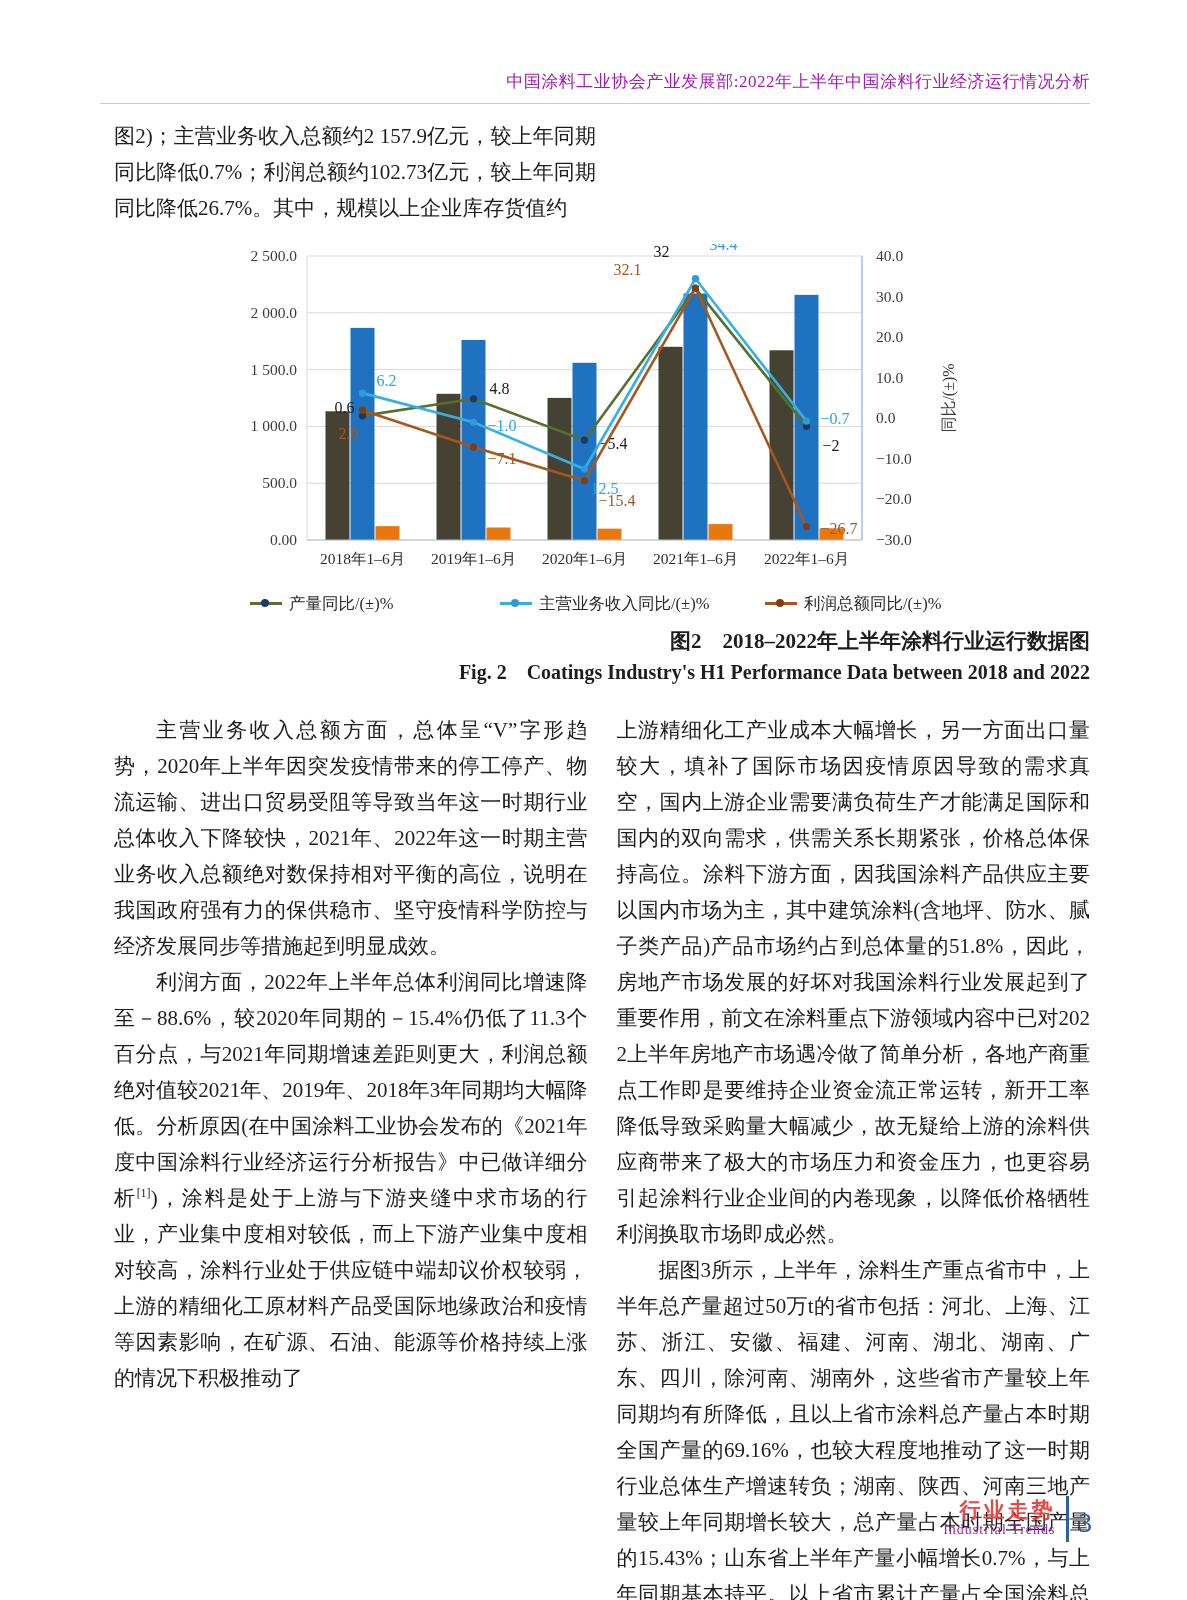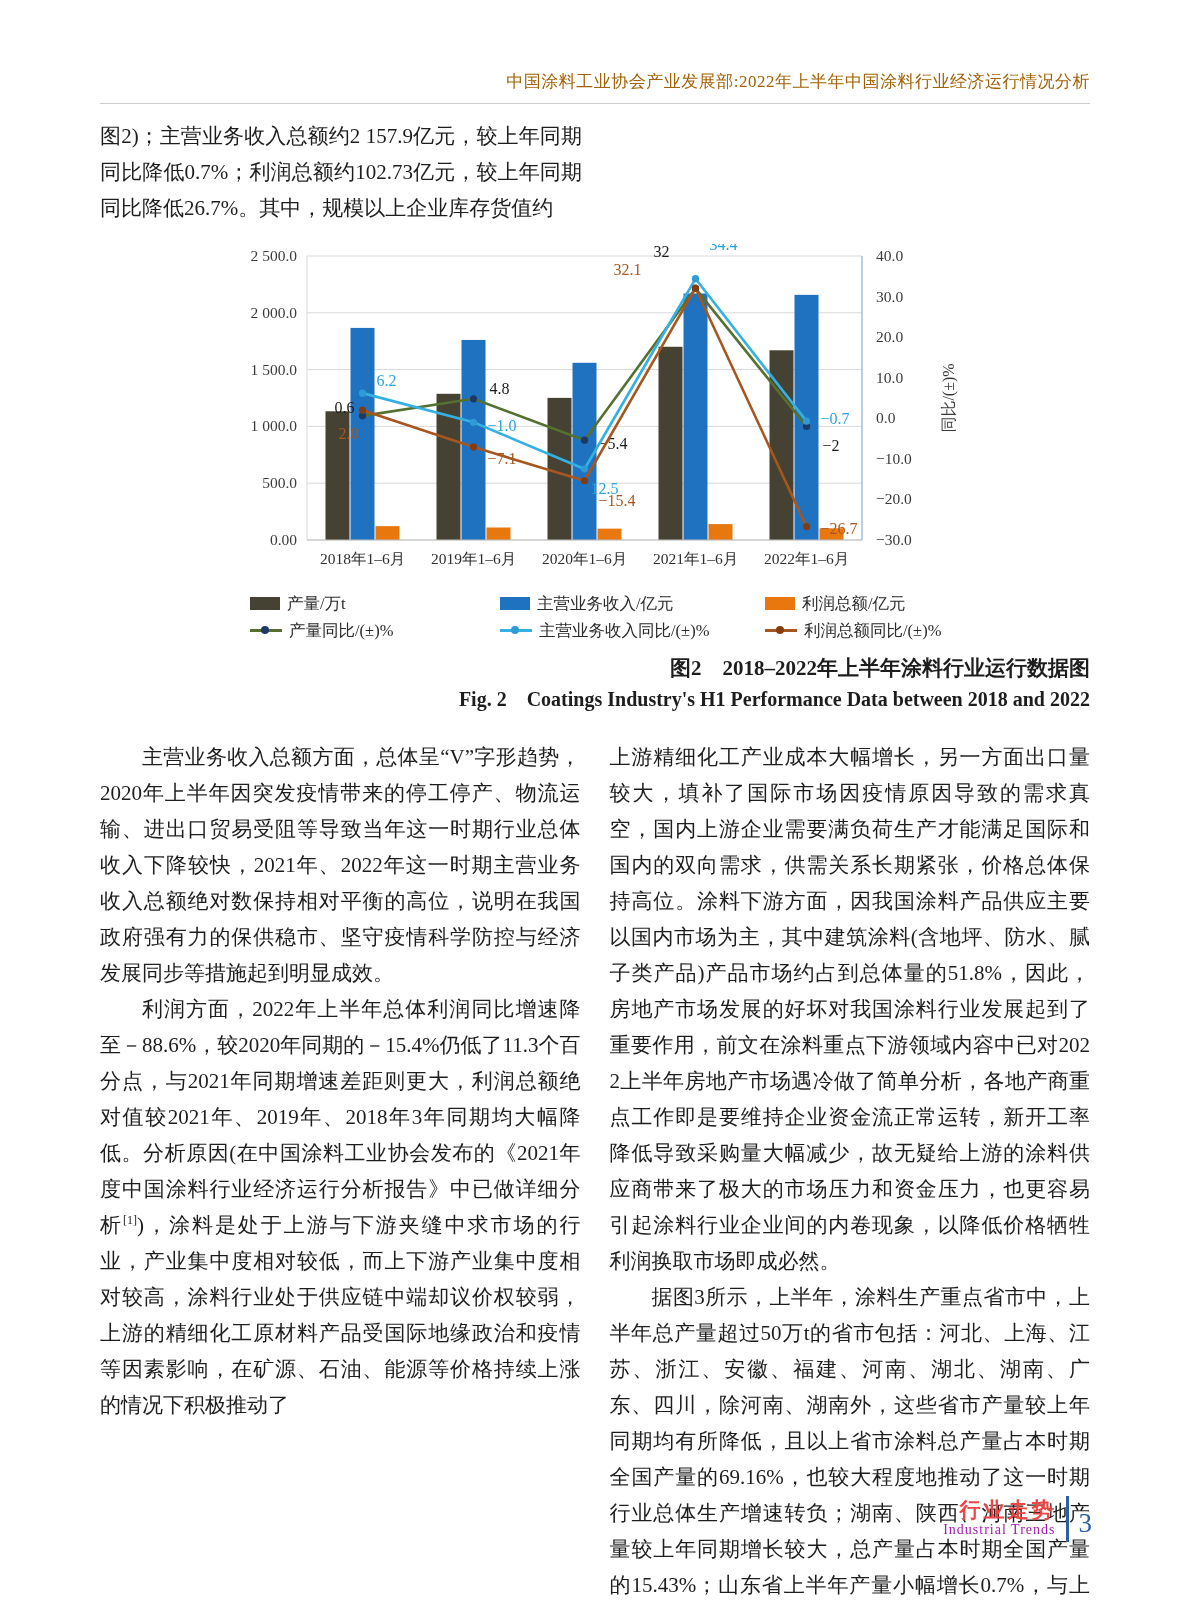--- a/index.html
+++ b/index.html
@@ -7,24 +7,24 @@
     position:relative;
     width:1187px;height:1600px;
     background:#ffffff;
     font-family:"Liberation Serif","DejaVu Serif",serif;
     color:#1d1d1d;
     overflow:hidden;
     box-sizing:border-box;
     padding:70px 97px 0 100px;
   }
   
-  .hdr{ text-align:right; font-size:17px; color:#a16207; letter-spacing:.5px;}
+  .hdr{ text-align:right; font-size:17px; color:#a21caf; letter-spacing:.5px;}
   .hdr-rule{ border:none; border-top:1.5px solid #c9cbce; margin:10px 0 0 0;}
   
-  .two-col{ display:flex; gap:29px; }
+  .two-col{ display:flex; gap:29px;margin-left:14px; }
   .col{ width:482px; }
   .para{
     font-size:21px; line-height:36px; text-align:justify; margin:0;
     word-break:break-all;
   }
   .indent{ text-indent:2em; }
   .intro{ margin-top:14px;}
   
   .figure-block{ margin-top:18px; }
   .chart-wrap{ margin-left:112px; width:790px;}
@@ -159,34 +159,20 @@
             <circle cx="594.5" cy="282.6114285714286" r="3.6" fill="#843c0c"></circle>
             <text x="146.5" y="195.17142857142858" text-anchor="end" font-size="16" fill="#a8561f">2.0</text>
             <text x="275.5" y="220.0914285714286" text-anchor="start" font-size="16" fill="#a8561f">−7.1</text>
             <text x="386.5" y="261.7657142857143" text-anchor="start" font-size="16" fill="#a8561f">−15.4</text>
             <text x="429.5" y="31.051428571428573" text-anchor="end" font-size="16" fill="#a8561f">32.1</text>
             <text x="608.5" y="289.6114285714286" text-anchor="start" font-size="16" fill="#a8561f">−26.7</text>
           </g>
         </svg>
     </div>
     <div class="legend">
-      <div class="legend-row" id="legend-row1">
-          <span class="legend-item">
-            <span class="legend-swatch" style="background: rgb(69, 66, 51);"></span>
-            <span>产量/万t</span>
-          </span>
-          <span class="legend-item">
-            <span class="legend-swatch" style="background: rgb(31, 114, 192);"></span>
-            <span>主营业务收入/亿元</span>
-          </span>
-          <span class="legend-item">
-            <span class="legend-swatch" style="background: rgb(232, 119, 14);"></span>
-            <span>利润总额/亿元</span>
-          </span>
-        </div>
       <div class="legend-row" id="legend-row2">
           <span class="legend-item">
             <span class="legend-line" style="background: rgb(85, 112, 47);">
               <span class="dot" style="background: rgb(31, 56, 100);"></span>
             </span>
             <span>产量同比/(±)%</span>
           </span>
           <span class="legend-item">
             <span class="legend-line" style="background: rgb(53, 176, 226);">
               <span class="dot" style="background: rgb(46, 155, 214);"></span>

